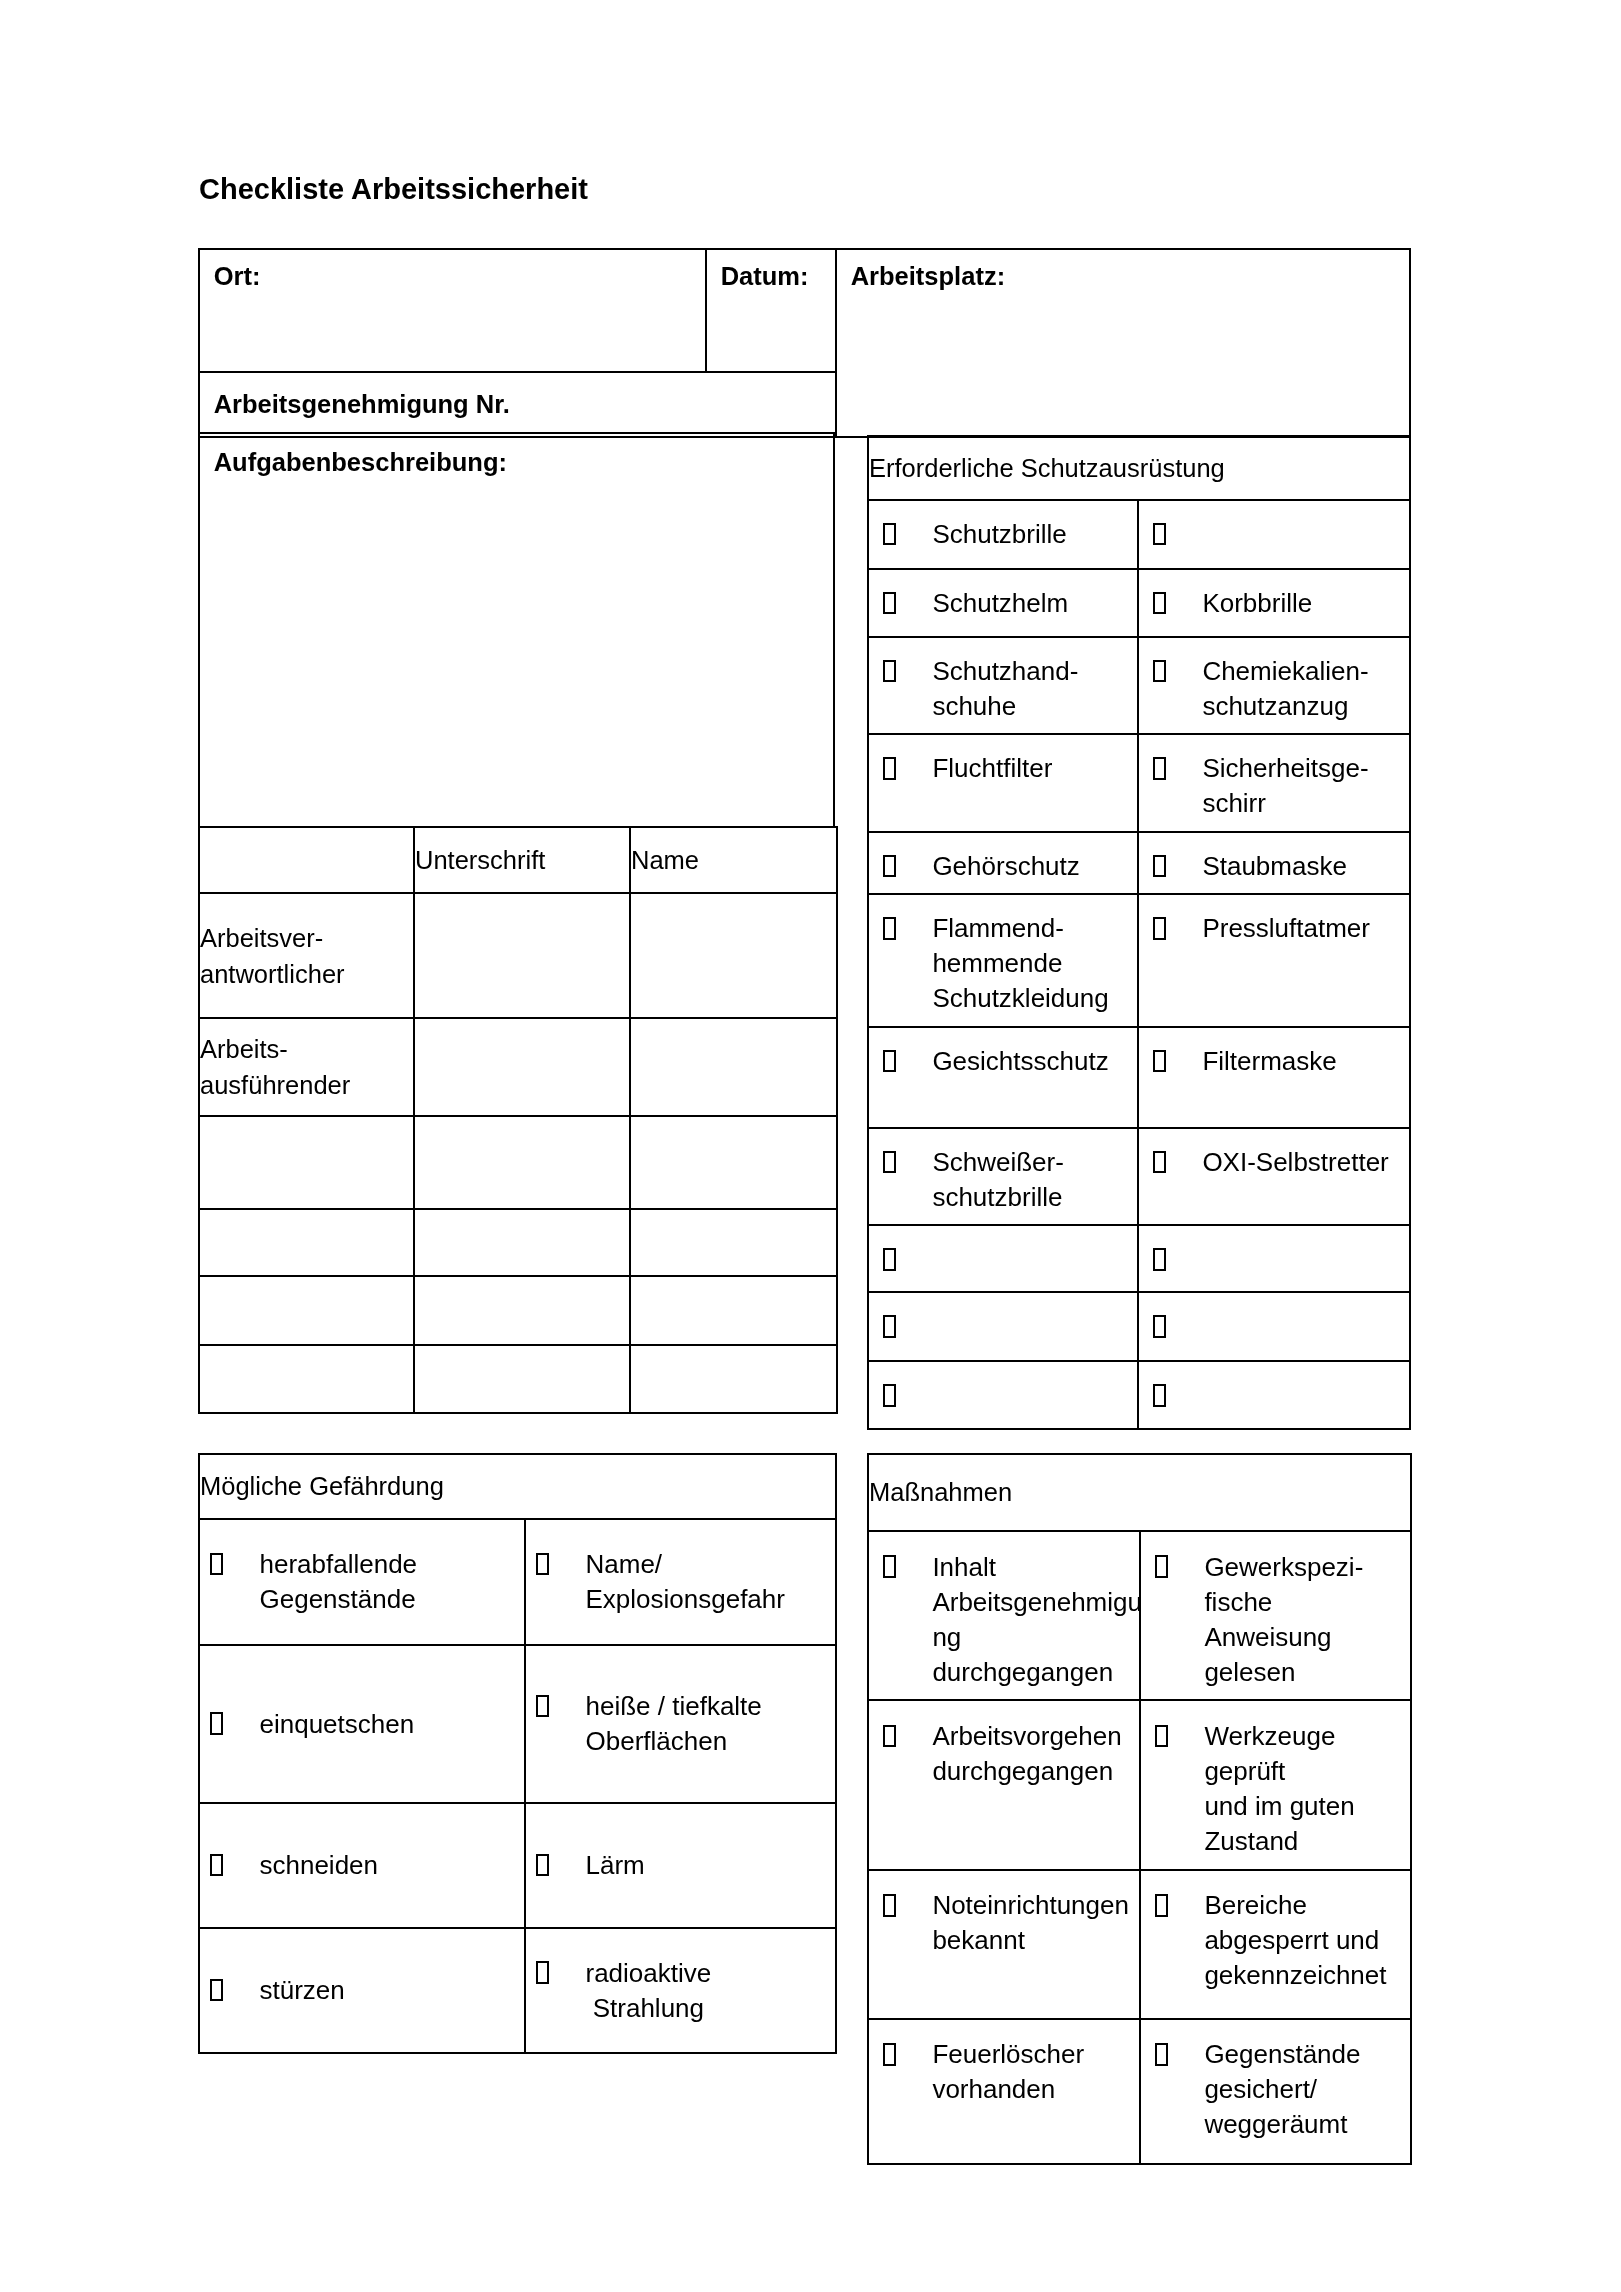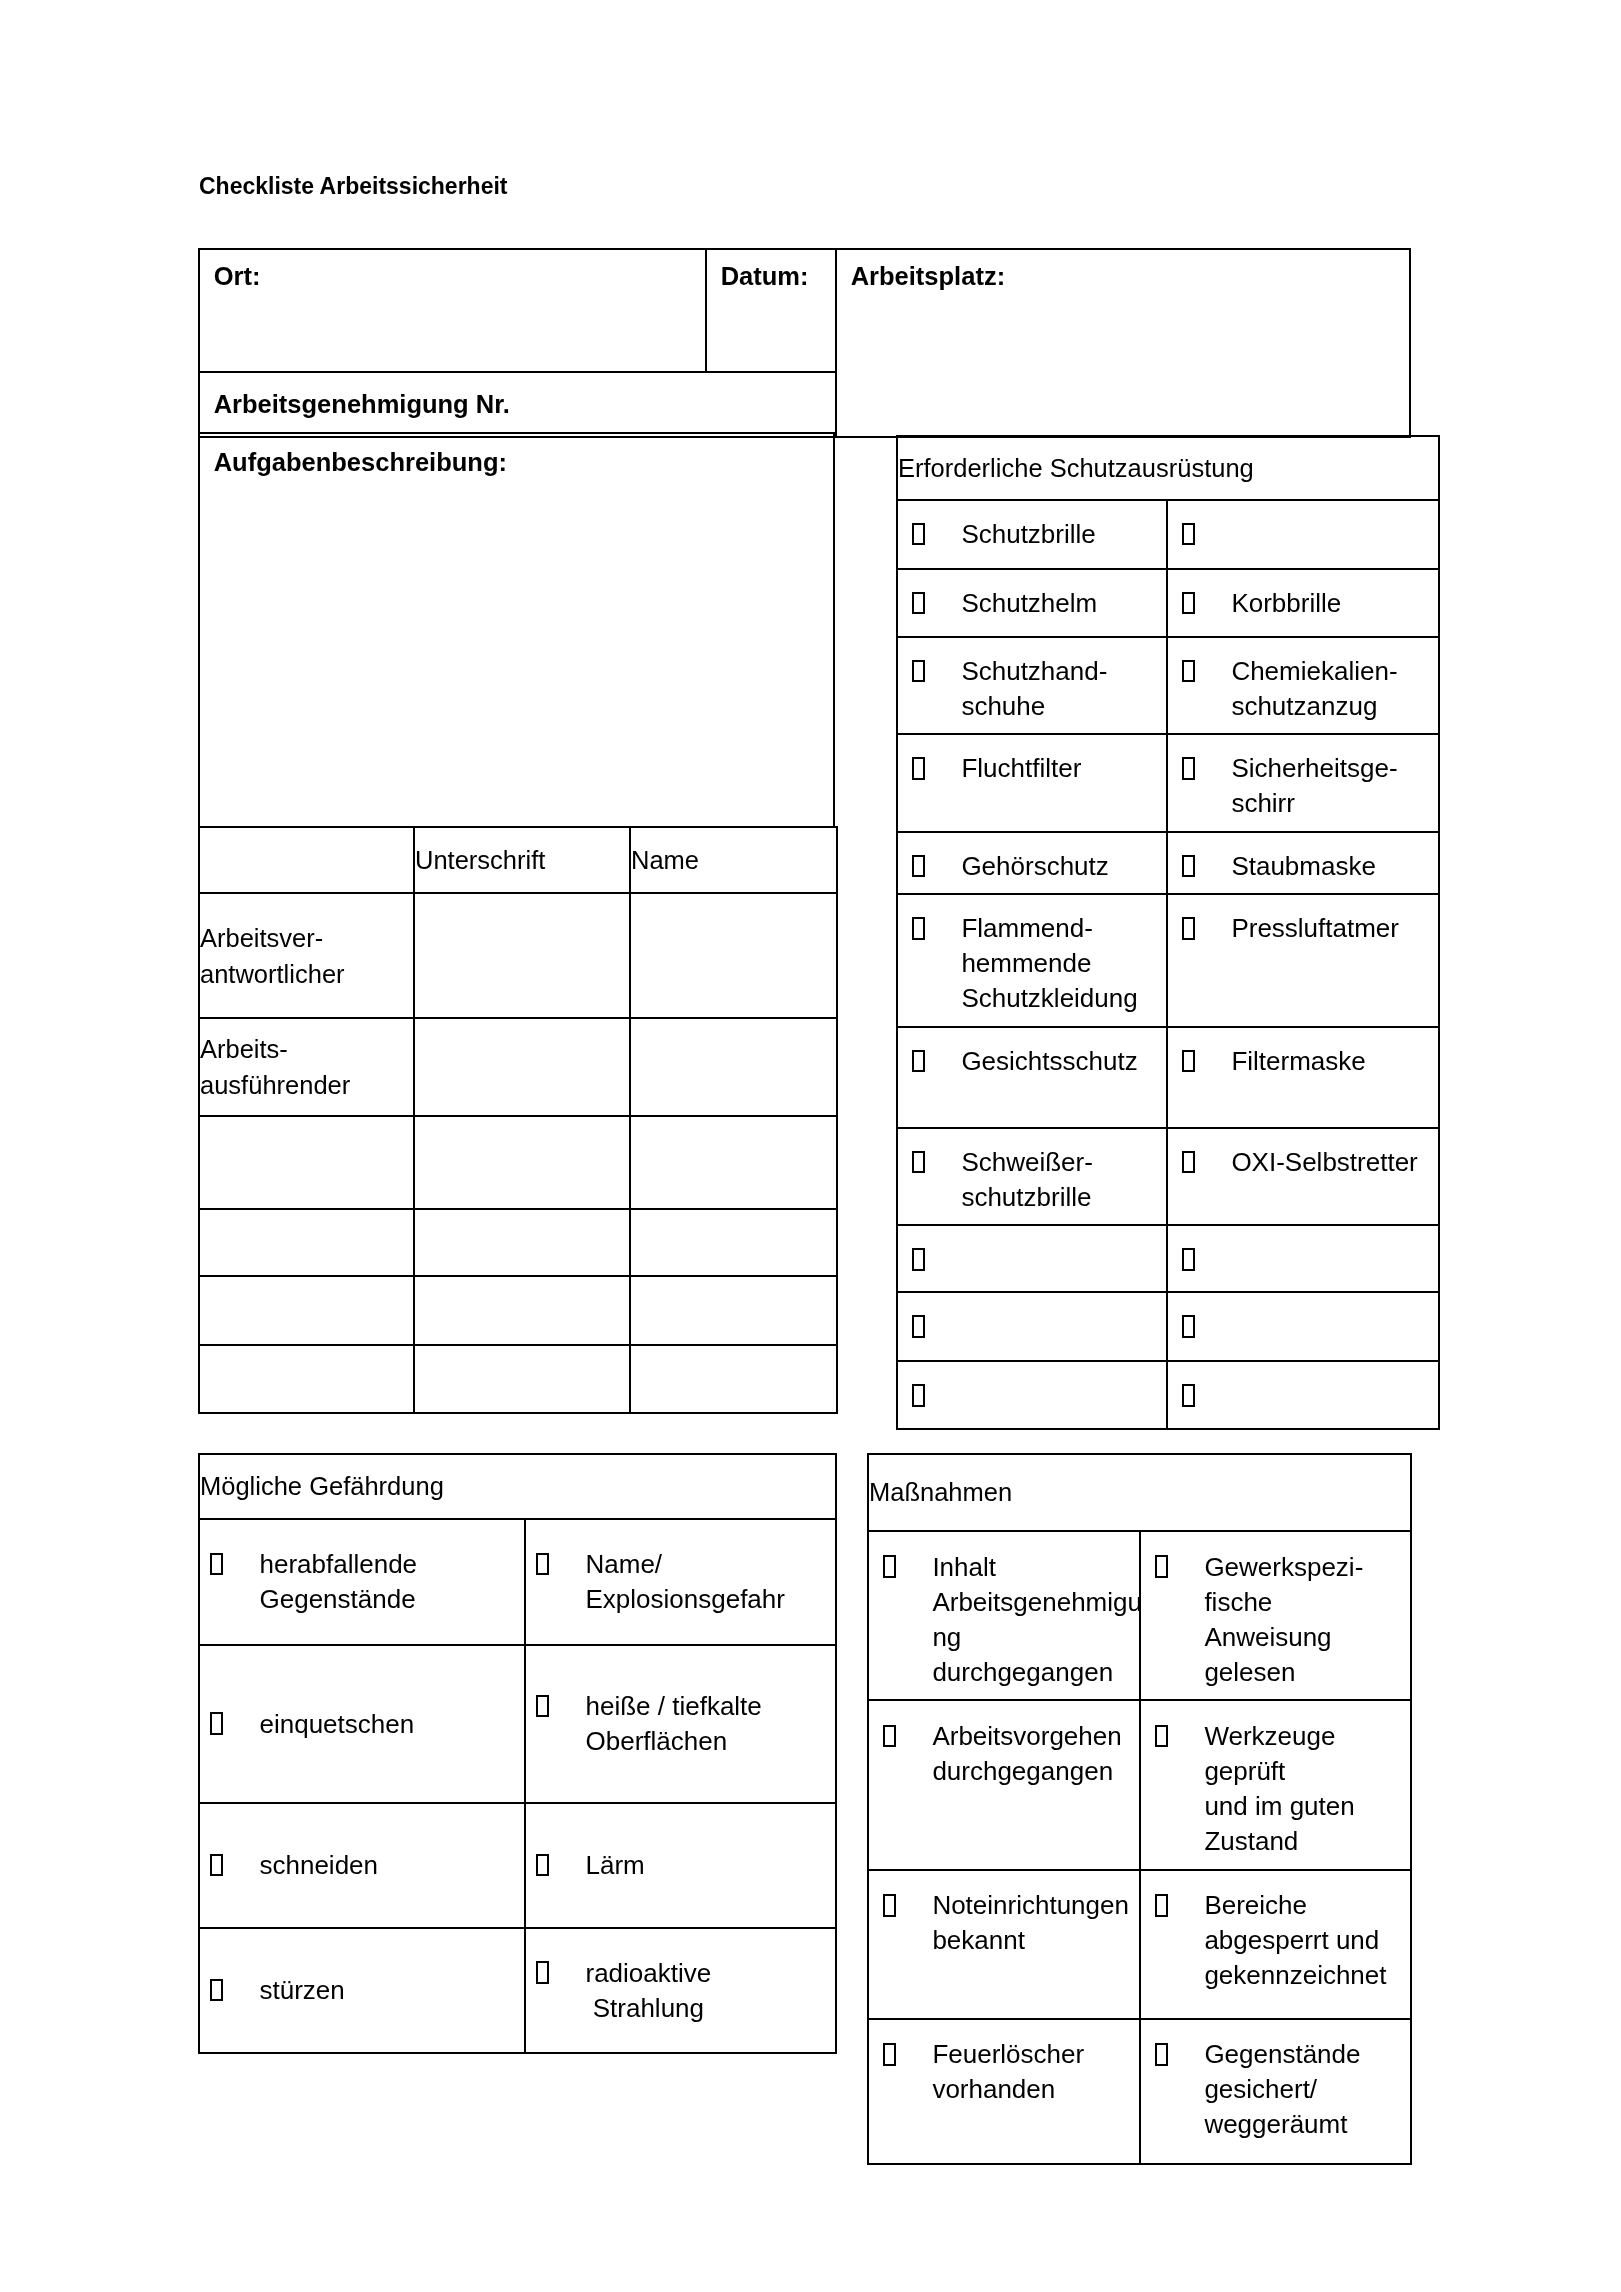--- a/index.html
+++ b/index.html
@@ -6,21 +6,21 @@
   .page{
     position:relative;
     width:1621px;height:2293px;
     background:#ffffff;
     font-family:"Liberation Sans",sans-serif;
     color:#000;
     overflow:hidden;
   }
   .title{
     position:absolute;left:199px;top:173px;
-    font-size:23px;font-weight:bold;letter-spacing:0px;
+    font-size:29px;font-weight:bold;letter-spacing:0px;
   }
   table.sheet{
     position:absolute;
     border-collapse:collapse;
     table-layout:fixed;
     border:2.9px solid #000;
   }
   table.sheet td, table.sheet th{
     border:2px solid #000;
     padding:0;
@@ -151,21 +151,21 @@
       <td></td>
     </tr>
     <tr style="height:68px">
       <td></td>
       <td></td>
       <td></td>
     </tr>
   </tbody>
     </table>
 
-  <table class="sheet" style="left:867px;top:435px;width:542px;margin-left:29px;">
+  <table class="sheet" style="left:867px;top:435px;width:542px;">
     <colgroup>
         <col style="width:270px">
         <col style="width:272px">
       </colgroup>
     <tbody>
         <tr style="height:64px">
       <th colspan="2" class="hdrcell">Erforderliche Schutzausrüstung</th>
     </tr>
     <tr style="height:69px">
       <td>

